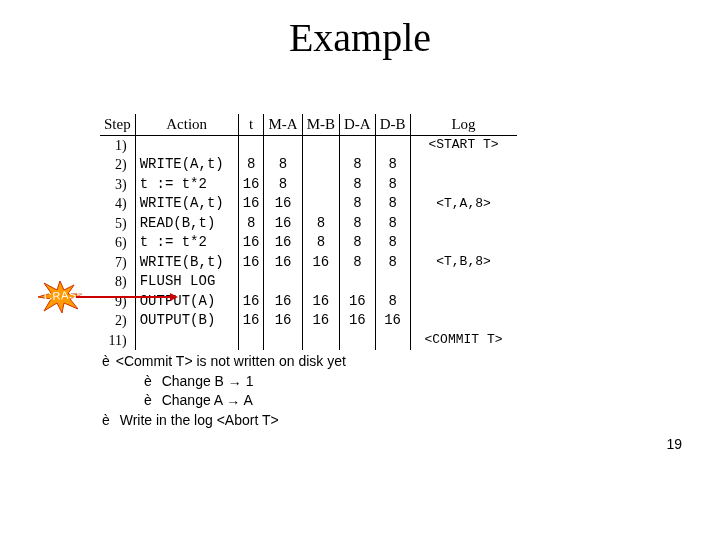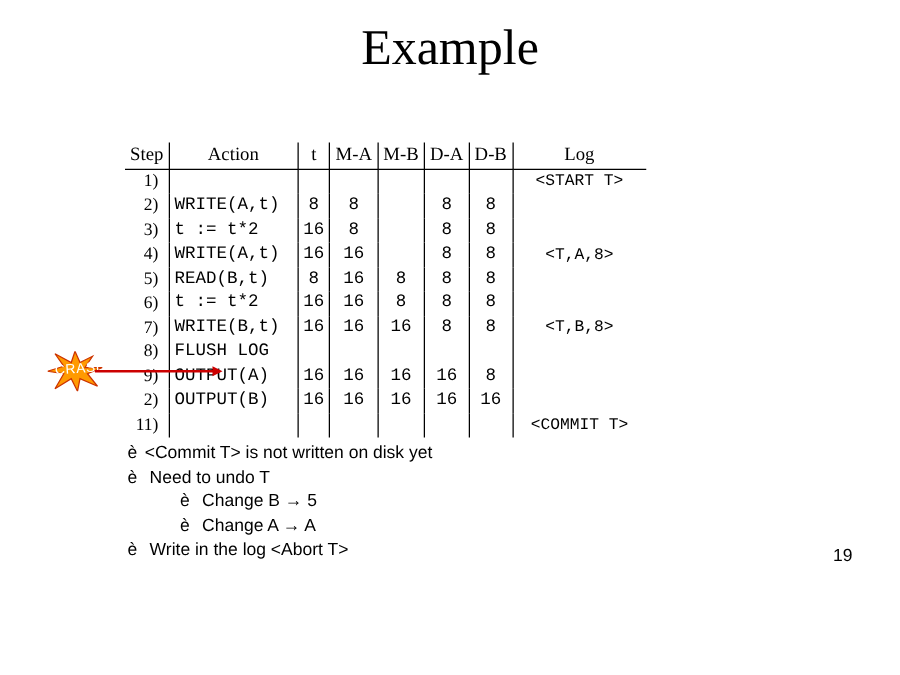--- a/index.html
+++ b/index.html
@@ -165,20 +165,19 @@
       <svg viewBox="0 0 44 32">
         <polygon points="22,0 26,9 36,4 30,13 44,13 32,18 40,28 26,22 24,32 19,22 6,30 13,18 0,16 13,12 6,2 19,9" fill="#ff9a00" stroke="#cc3300" stroke-width="1"></polygon>
       </svg>
     </div>
     <div class="txt">CRASH!</div>
   </div>
   <div class="arrow"></div>
 
   <div class="bullets">
     <div class="row"><span class="b-arrow">è</span><span>&lt;Commit T&gt; is not written on disk yet</span></div>
-    <div class="row"><span class="b-arrow">è</span><span> Need to undo T</span></div>
-    <div class="row indent"><span class="b-arrow">è</span><span> Change B → 5</span></div>
+    <div class="row indent"><span class="b-arrow">è</span><span> Change B → 1</span></div>
     <div class="row indent"><span class="b-arrow">è</span><span> Change A → A</span></div>
     <div class="row"><span class="b-arrow">è</span><span> Write in the log &lt;Abort T&gt;</span></div>
   </div>
 
   <div class="pagenum">19</div>
 </div>
 
 </body></html>

